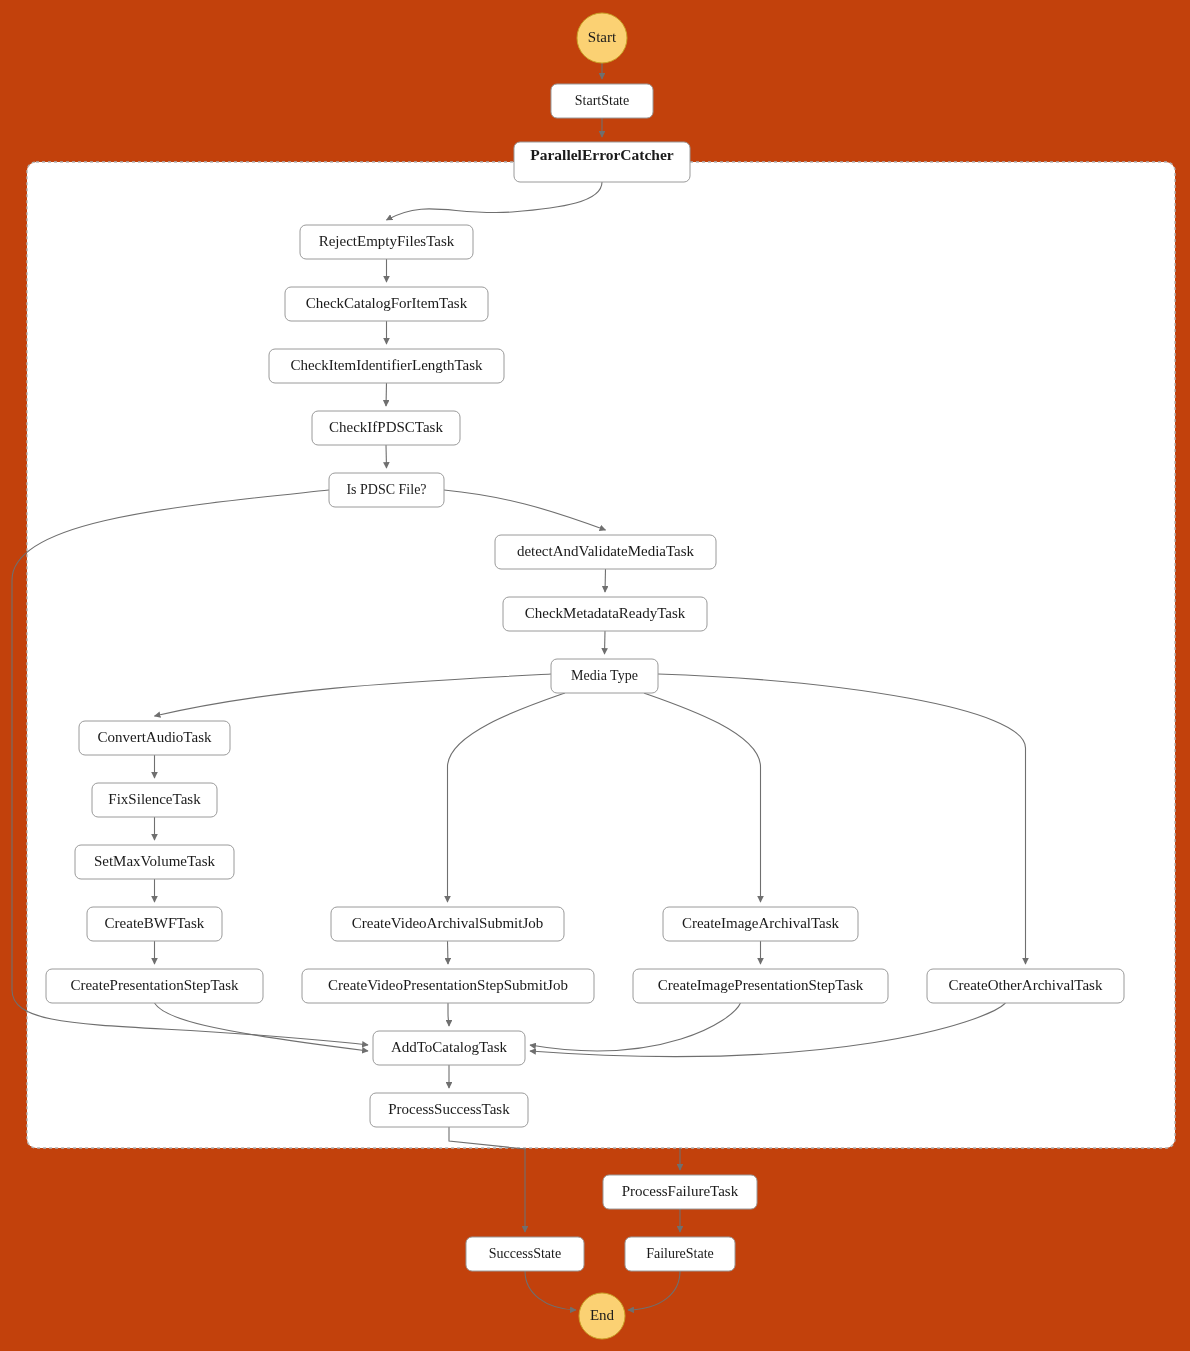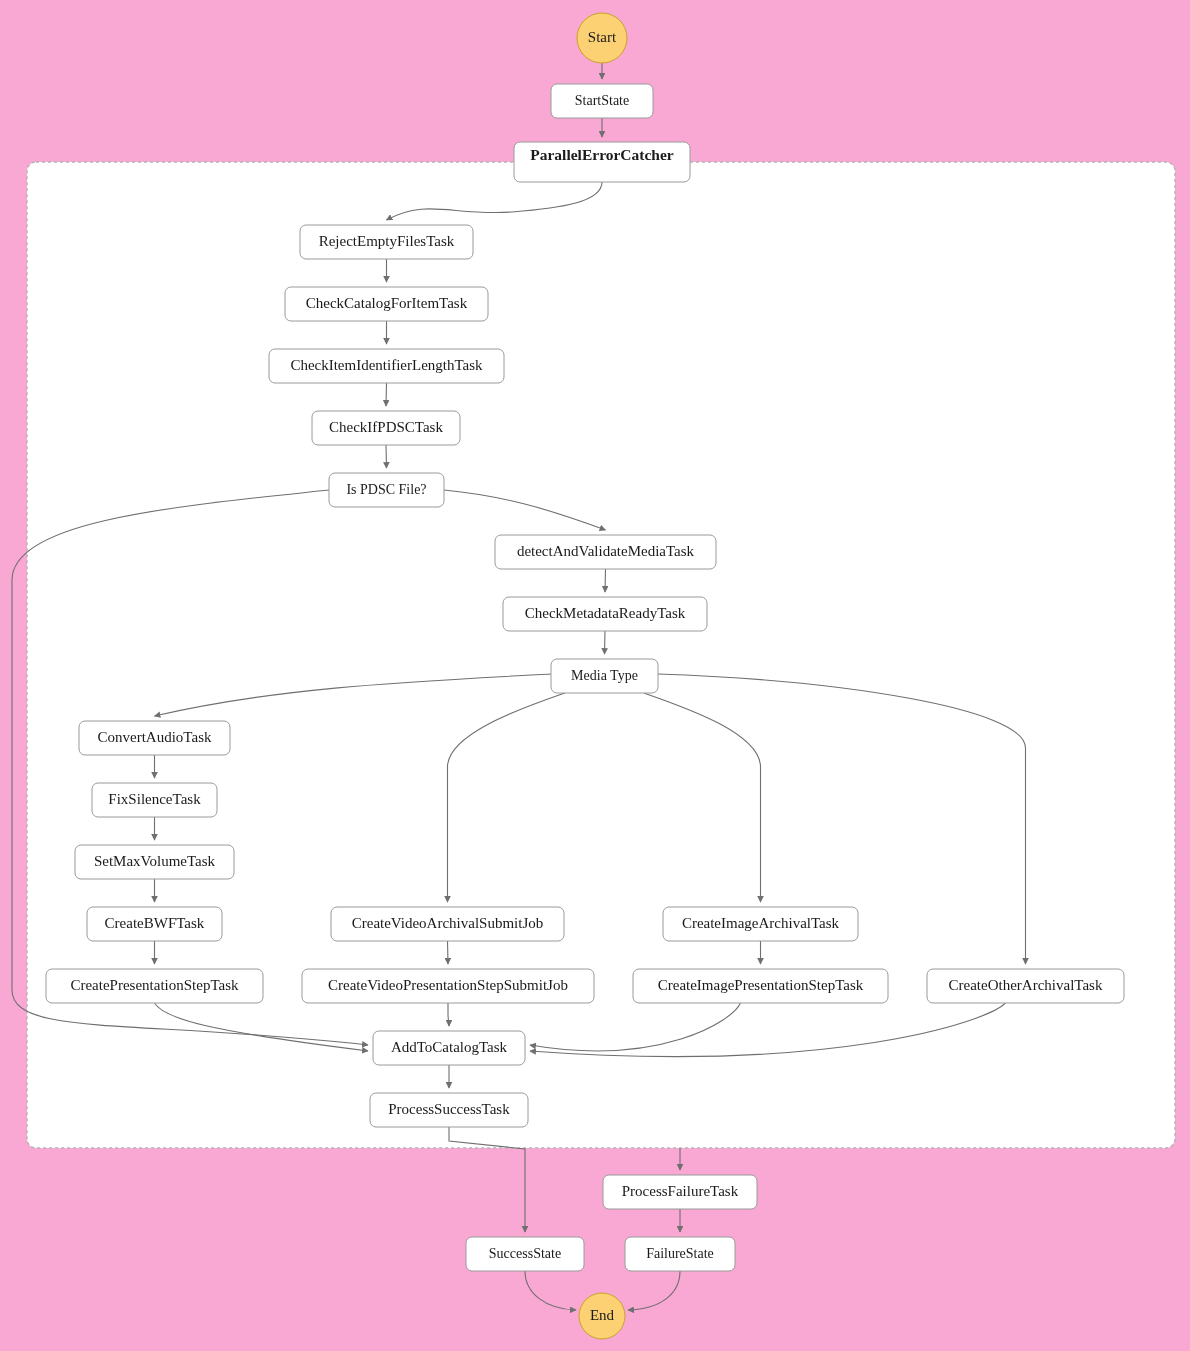--- a/index.html
+++ b/index.html
@@ -4,21 +4,21 @@
 <style>
   html, body {
     margin: 0;
     padding: 0;
     background: #000000;
   }
   #stage {
     position: relative;
     width: 1190px;
     height: 1351px;
-    background: #f9a8d4;
+    background: #c2410c;
     overflow: hidden;
   }
   svg#flow {
     position: absolute;
     top: 0;
     left: 0;
     width: 1190px;
     height: 1351px;
     display: block;
   }

